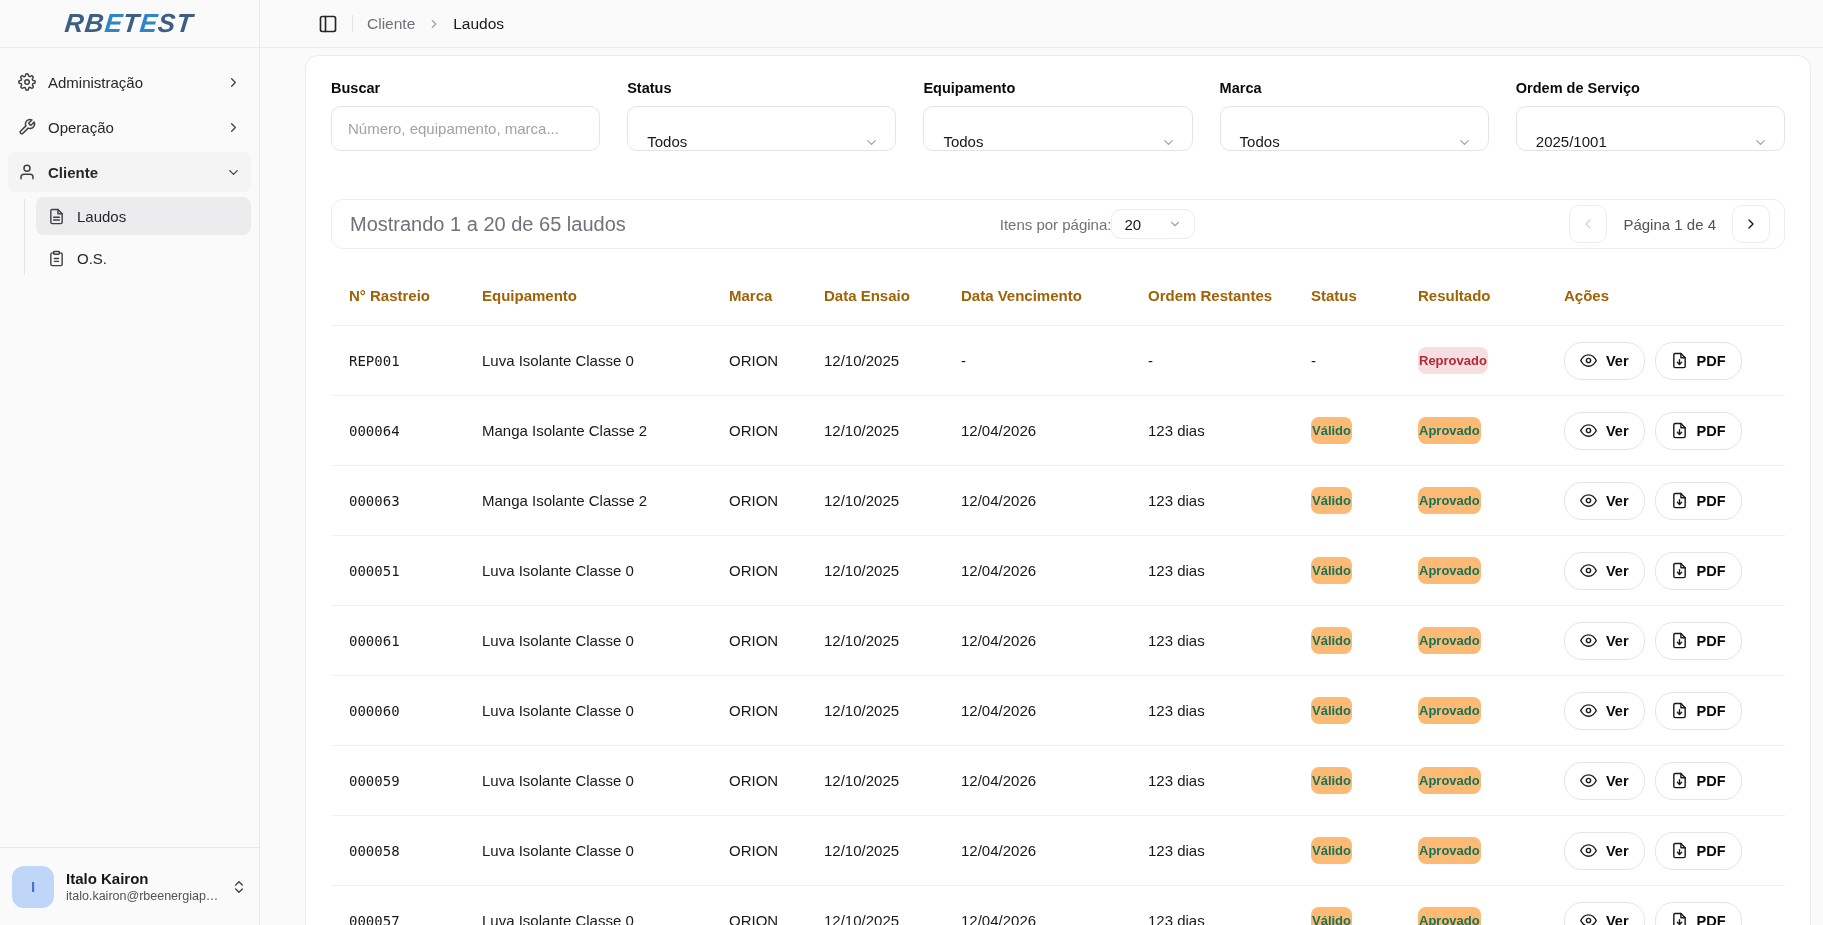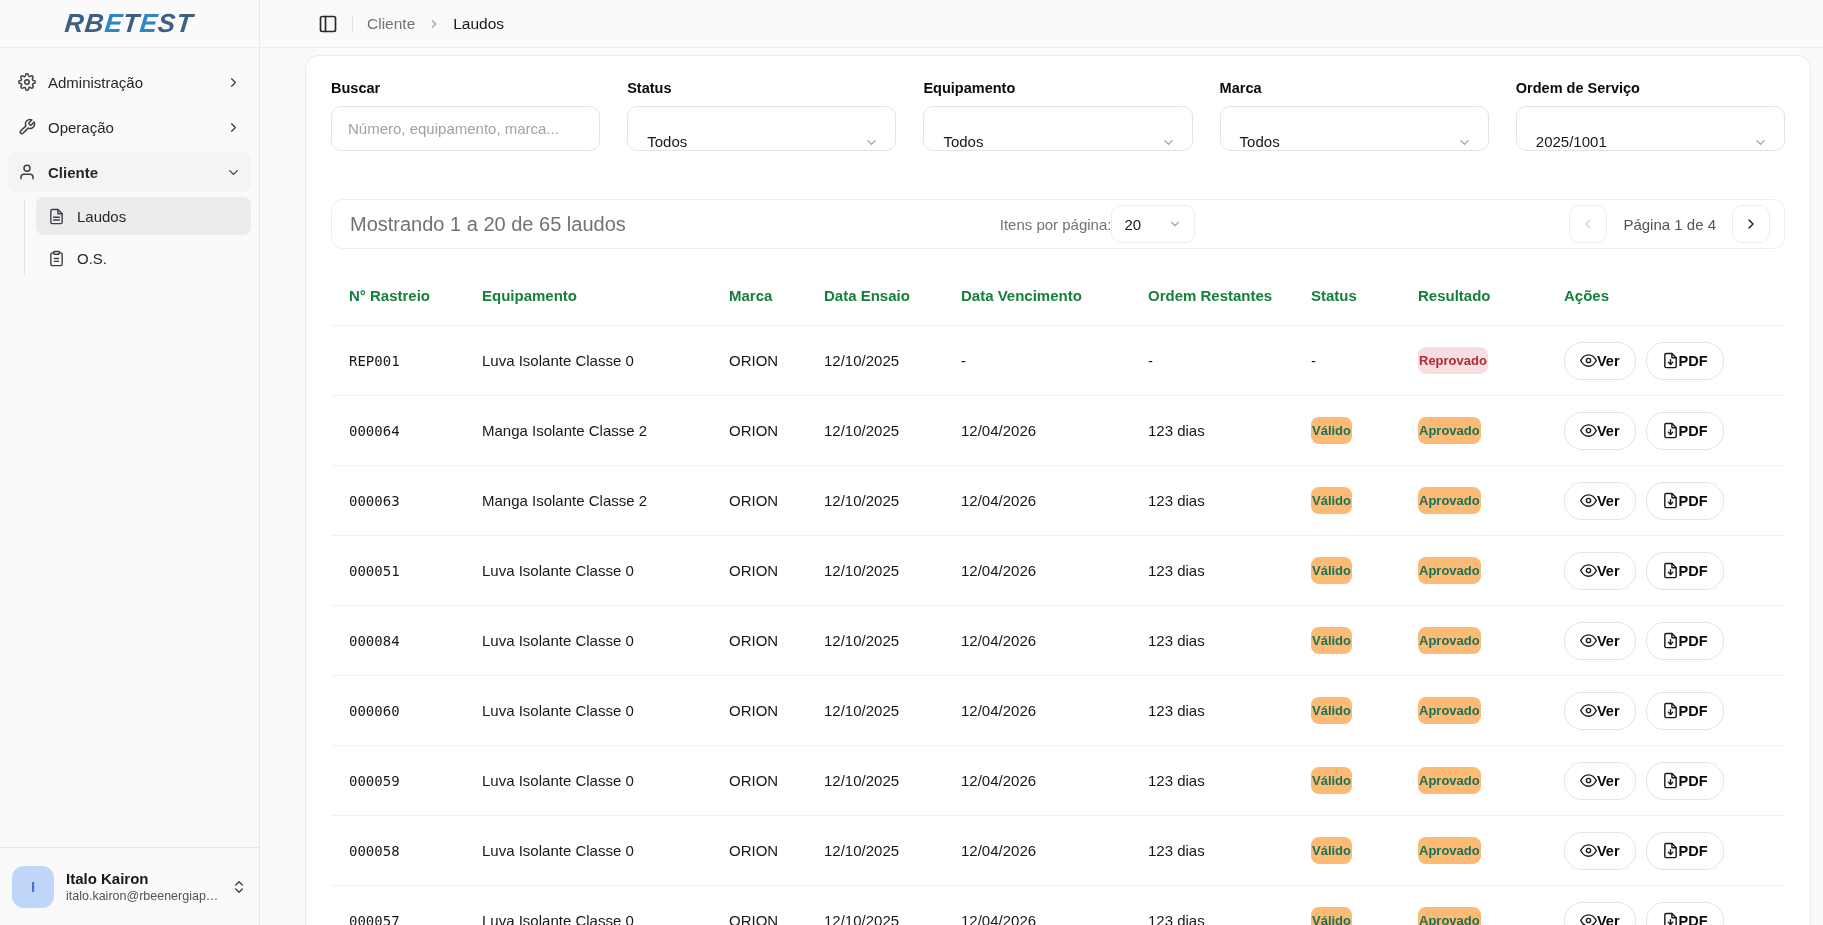--- a/index.html
+++ b/index.html
@@ -62,48 +62,48 @@
   .finput::placeholder { color:#a1a1aa; }
   .fselect { display:flex; align-items:flex-end; justify-content:space-between; cursor:pointer;padding-left:19px; }
   .fselect .chev { width:15px; height:15px; color:#a1a1aa; display:flex; }
 
   
   .results { margin-top:48px; height:50px; border:1px solid #ececf0; border-radius:12px;
     display:flex; align-items:center; justify-content:space-between; padding:0 14px 0 18px; }
   .summary { font-size:20px; color:#71717a; }
   .perpage { display:flex; align-items:center; }
   .perpage-label { font-size:15px; color:#71717a; }
-  .pselect { width:84px; height:38px; border:1px solid #ececf0; border-radius:10px;
+  .pselect { width:84px; height:30px; border:1px solid #ececf0; border-radius:10px;
     display:flex; align-items:center; justify-content:space-between; padding:0 12px;
     font-size:15px; color:#18181b; cursor:pointer; background:#fff; }
   .pselect .chev { width:14px; height:14px; color:#a1a1aa; display:flex; }
   .pager { display:flex; align-items:center; gap:16px; }
   .pbtn { width:38px; height:38px; border:1px solid #ececf0; border-radius:10px; background:#fff;
     display:flex; align-items:center; justify-content:center; cursor:pointer; }
   .pbtn .chev { width:16px; height:16px; display:flex; }
   .pbtn.prev .chev { color:#d4d4d8; }
   .pbtn.next .chev { color:#18181b; }
   .plabel { font-size:15px; color:#52525b; }
 
   
   .table { margin-top:16px; }
   .thead, .tr { display:grid;
     grid-template-columns:133px 247px 95px 137px 187px 163px 107px 146px 1fr;
     align-items:center; }
   .thead { height:60px; }
-  .th { font-size:15px; font-weight:700; color:#15803d; padding-left:18px; }
+  .th { font-size:15px; font-weight:700; color:#a16207; padding-left:18px; }
   .tr { height:70px; border-top:1px solid #f1f1f4; }
   .td { font-size:15px; color:#18181b; padding-left:18px; white-space:nowrap; }
   .td.mono { font-family:"DejaVu Sans Mono", monospace; font-size:14px; }
   .badge { display:inline-block; font-size:13px; font-weight:600; padding:6px 1px;
     border-radius:8px; line-height:15px; }
   .badge.success { background:#fdba74; color:#17735a; }
   .badge.danger { background:#f7dfe1; color:#b02a37; }
   .actions { display:flex; gap:10px; }
-  .abtn { display:inline-flex; align-items:center; height:38px; padding:0 15px;
+  .abtn { display:inline-flex; align-items:center; gap:9px; height:38px; padding:0 15px;
     border:1px solid #e4e4e7; border-radius:18px; background:#fff; font-size:14.5px;
     font-weight:600; color:#09090b; cursor:pointer; font-family:"Liberation Sans", sans-serif; }
   .abtn .icon { width:17px; height:17px; color:#18181b; display:flex; }
 
   .icon svg, .chev svg, .toggle svg, .crumb-sep svg, .updown svg { width:100%; height:100%;
     stroke:currentColor; fill:none; stroke-width:2; stroke-linecap:round; stroke-linejoin:round; }
 </style>
 </head>
 <body>
 
@@ -448,21 +448,21 @@
                       <path d="M12 11v6"></path>
                       <path d="M9 14.5l3 3 3-3"></path>
                     </svg>
         </span>
                   <span>PDF</span>
       </button>
     </div>
   </div>
 
   <div class="tr">
-    <div class="td mono">000084</div>
+    <div class="td mono">000061</div>
     <div class="td">Luva Isolante Classe 0</div>
     <div class="td">ORION</div>
     <div class="td">12/10/2025</div>
     <div class="td">12/04/2026</div>
     <div class="td">123 dias</div>
     <div class="td"><span class="badge success">Válido</span></div>
     <div class="td"><span class="badge success">Aprovado</span></div>
     <div class="td actions">
       <button class="abtn">
         <span class="icon">

